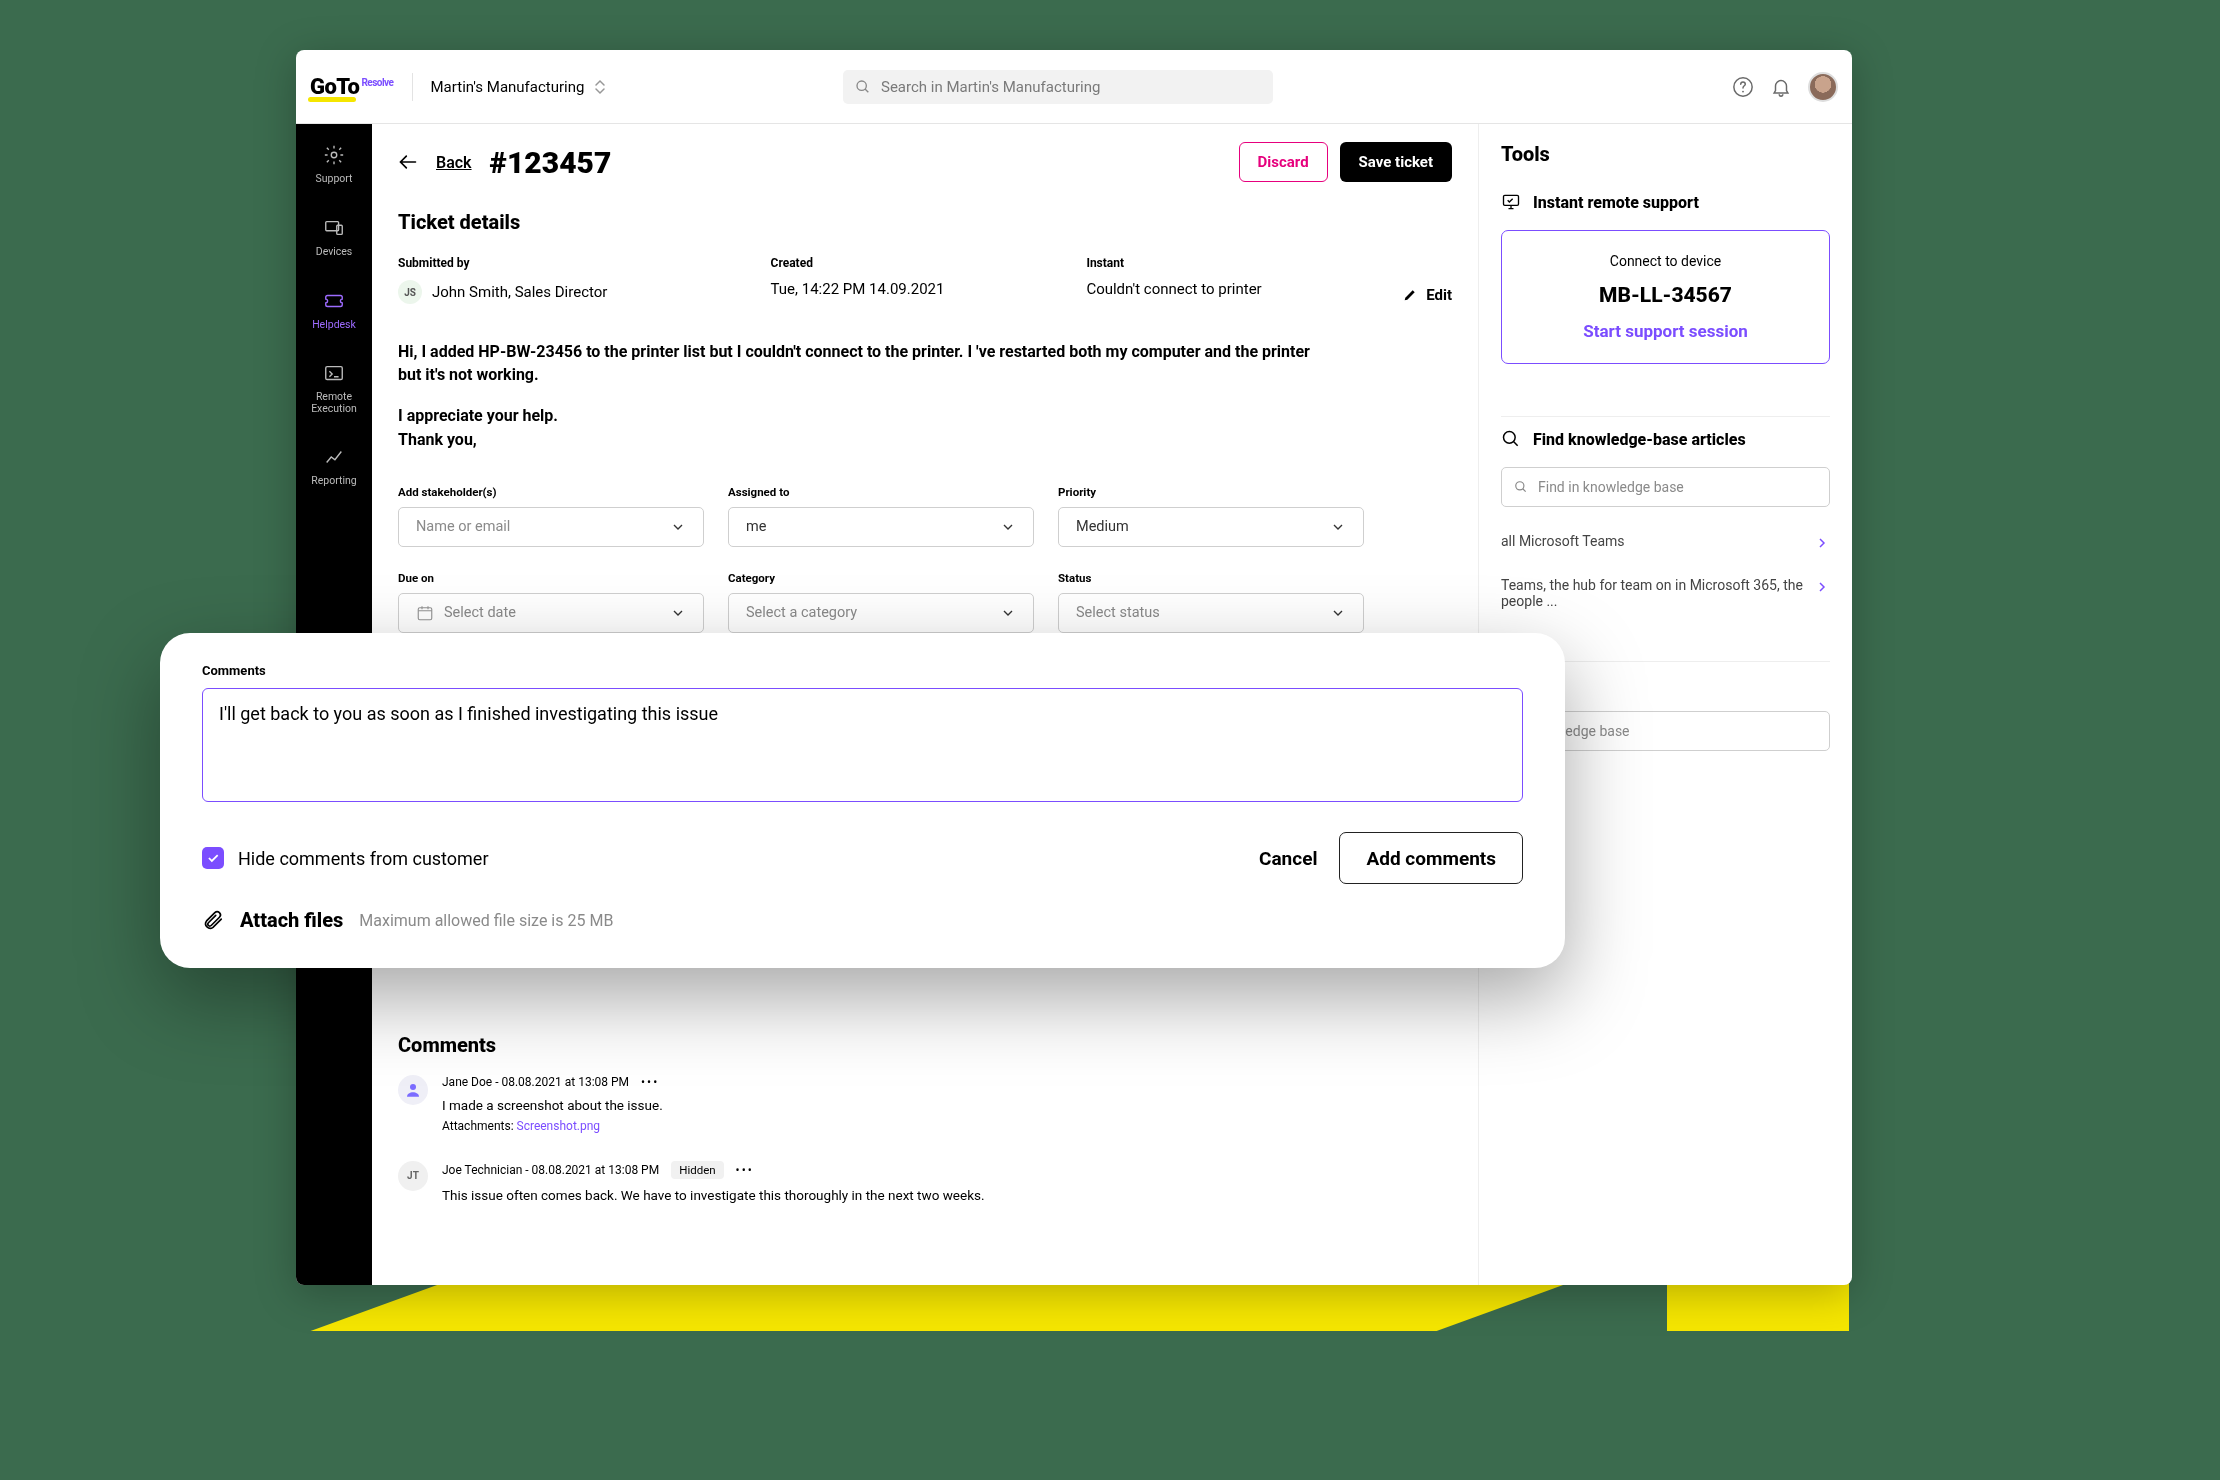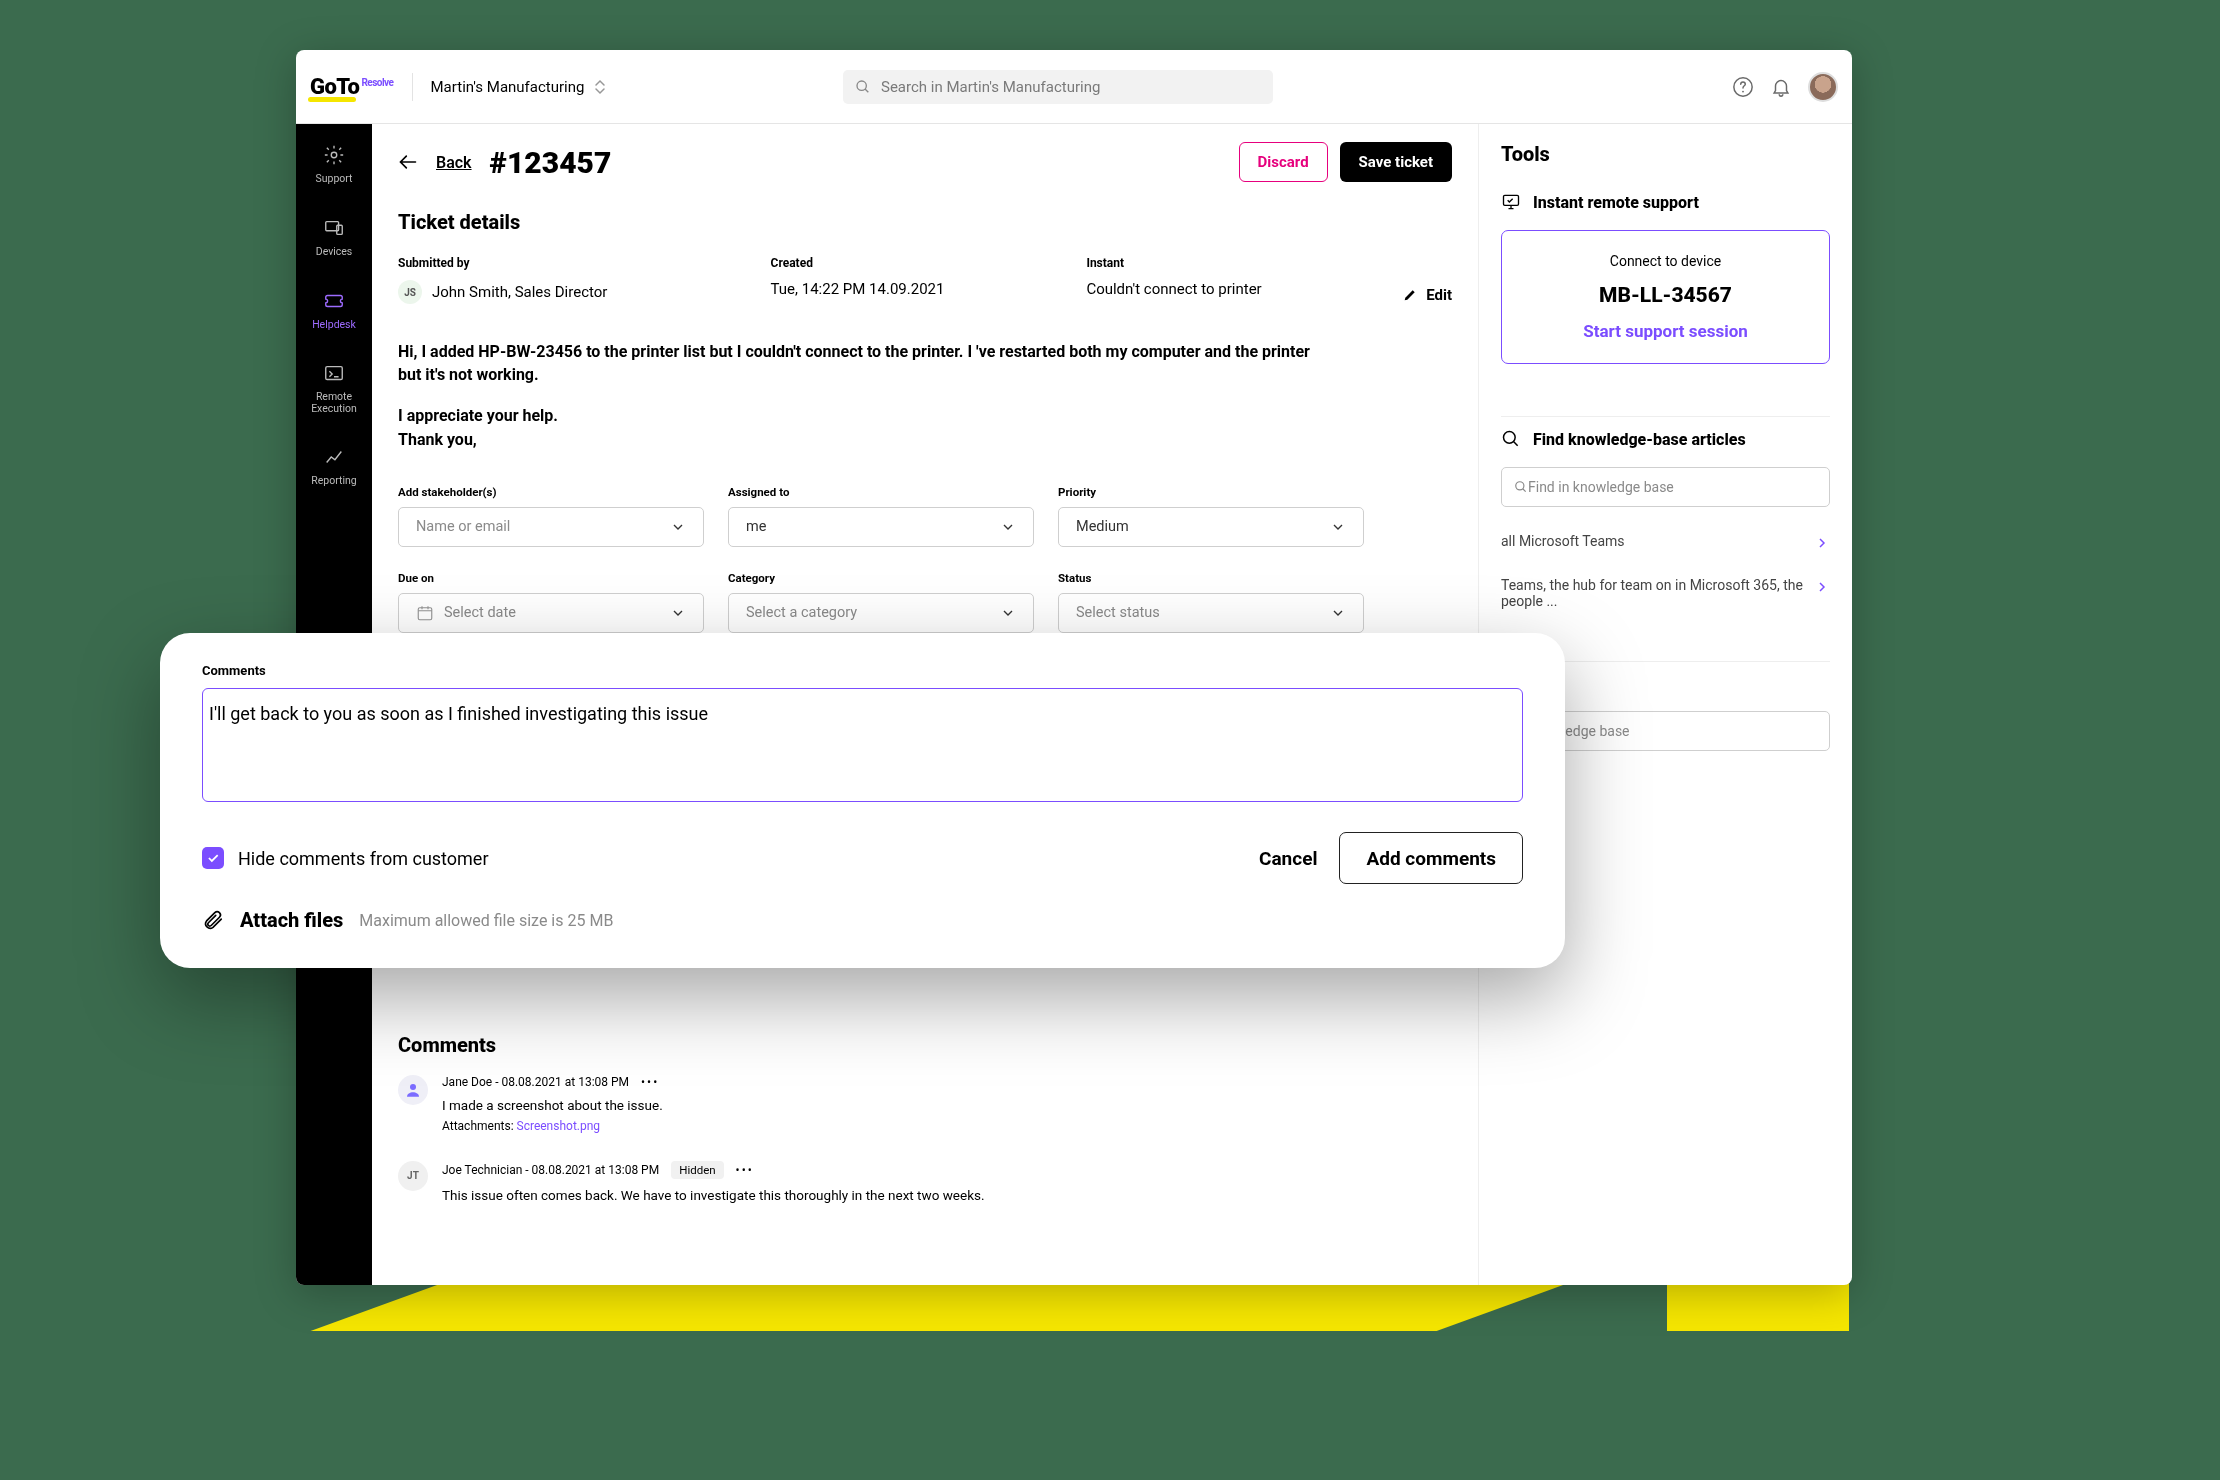--- a/index.html
+++ b/index.html
@@ -77,28 +77,28 @@
 
   
   .tools h2{ font-size:20px; font-weight:800; margin-bottom:26px;}
   .tool-hdr{ display:flex; align-items:center; gap:12px; font-size:16px; font-weight:800; margin-bottom:18px;}
   .tool-hdr svg{width:20px;height:20px;}
   .device-card{ border:1.5px solid #7b4dff; border-radius:7px; padding:22px; text-align:center;}
   .device-card .conn{ font-size:14px; margin-bottom:14px;}
   .device-card .dev{ font-size:21px; font-weight:800; margin-bottom:14px;}
   .device-card .start{ color:#7b4dff; font-size:17px; font-weight:700;}
   .tool-sec{ margin-top:52px; border-top:1px solid #eee; padding-top:12px;}
-  .kb-search, .script-search{ height:40px; border:1px solid #cfcfcf; border-radius:5px; display:flex; align-items:center; padding:0 12px; color:#8a8a8a; font-size:14px; margin-top:10px;}
+  .kb-search, .script-search{ height:40px; border:1px solid #cfcfcf; border-radius:5px; display:flex; align-items:center; padding:0 12px; gap:10px; color:#8a8a8a; font-size:14px; margin-top:10px;}
   .kb-item{ display:flex; align-items:flex-start; justify-content:space-between; gap:10px; font-size:14px; margin-top:26px; color:#444;}
   .kb-item .kchev{ color:#7b4dff; width:16px;height:16px; flex-shrink:0; margin-top:2px;}
 
   
   .float-card{ position:absolute; left:160px; top:633px; width:1405px; background:#fff; border-radius:30px; box-shadow:0 30px 80px rgba(0,0,0,.35); padding:30px 42px 36px;}
   .float-lbl{ font-size:13px; font-weight:700; margin-bottom:10px;}
-  .float-ta{ width:100%; height:114px; border:1.5px solid #7b4dff; border-radius:6px; padding:14px 6px; font-size:18px; resize:none; font-family:inherit;}
+  .float-ta{ width:100%; height:114px; border:1.5px solid #7b4dff; border-radius:6px; padding:14px 16px; font-size:18px; resize:none; font-family:inherit;}
   .float-row{ display:flex; align-items:center; margin-top:26px; gap:14px;}
   .chk{ width:22px;height:22px; background:#7b4dff; border-radius:5px; display:flex;align-items:center;justify-content:center;}
   .chk svg{width:14px;height:14px;stroke:#fff;stroke-width:3;fill:none;}
   .hide-lbl{ font-size:18px;}
   .float-actions{ margin-left:auto; display:flex; gap:22px; align-items:center;}
   .btn-cancel{ font-size:19px; font-weight:700; background:none; border:none;}
   .btn-add{ font-size:19px; font-weight:700; height:52px; padding:0 26px; border:1.5px solid #222; background:#fff; border-radius:7px;}
   .attach-row{ display:flex; align-items:center; gap:16px; margin-top:24px;}
   .attach-row svg{width:22px;height:22px;}
   .attach-row .at-lbl{font-size:20px; font-weight:800;}

